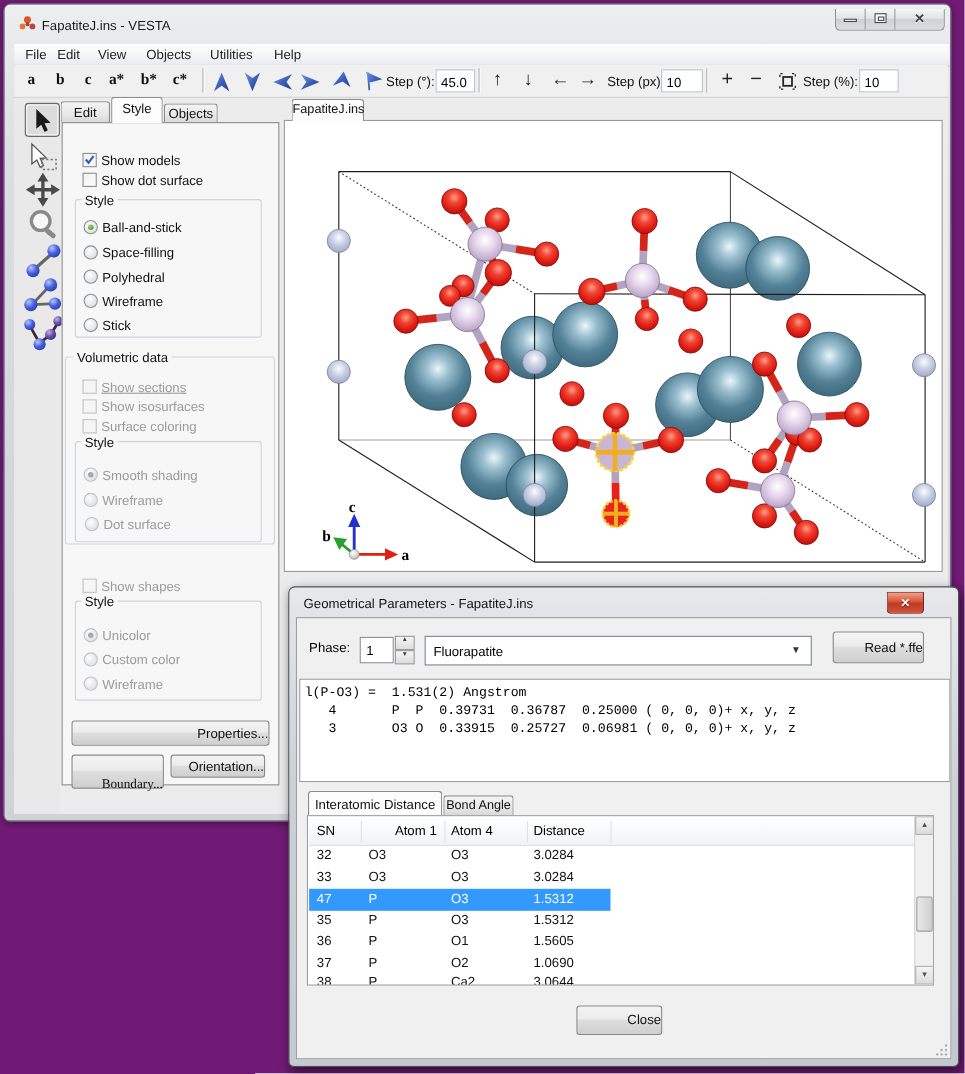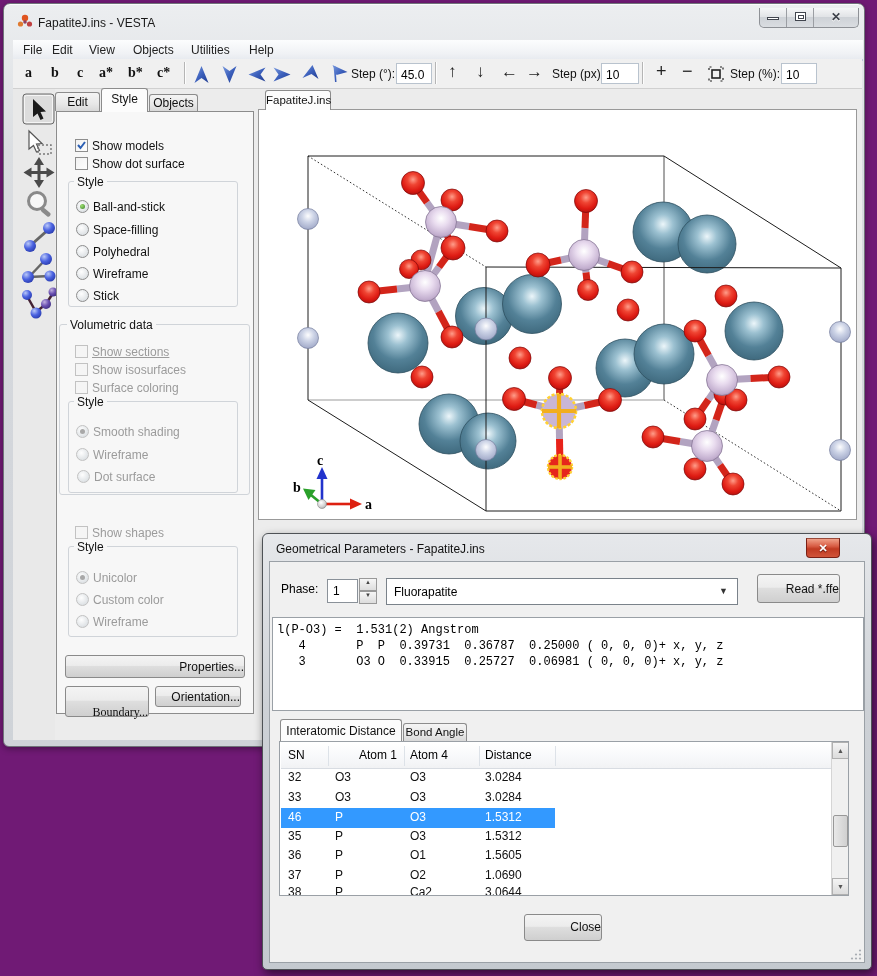--- a/index.html
+++ b/index.html
@@ -471,21 +471,21 @@
             <span style="left:129px;">O3</span>
             <span style="left:204px;">3.0284</span>
           </div>
         <div class="trow" style="top:46px;">
             <span style="left:7px;">33</span>
             <span style="left:54px;">O3</span>
             <span style="left:129px;">O3</span>
             <span style="left:204px;">3.0284</span>
           </div>
         <div class="trow" style="top:66px; width:274px; background:#3399ff; color:#fff;">
-            <span style="left:7px;">46</span>
+            <span style="left:7px;">47</span>
             <span style="left:54px;">P</span>
             <span style="left:129px;">O3</span>
             <span style="left:204px;">1.5312</span>
           </div>
         <div class="trow" style="top:85px;">
             <span style="left:7px;">35</span>
             <span style="left:54px;">P</span>
             <span style="left:129px;">O3</span>
             <span style="left:204px;">1.5312</span>
           </div>

